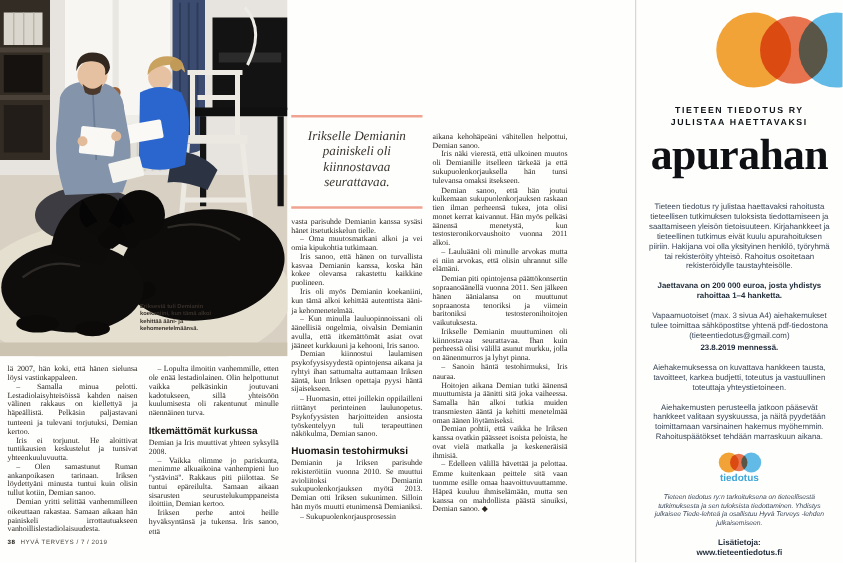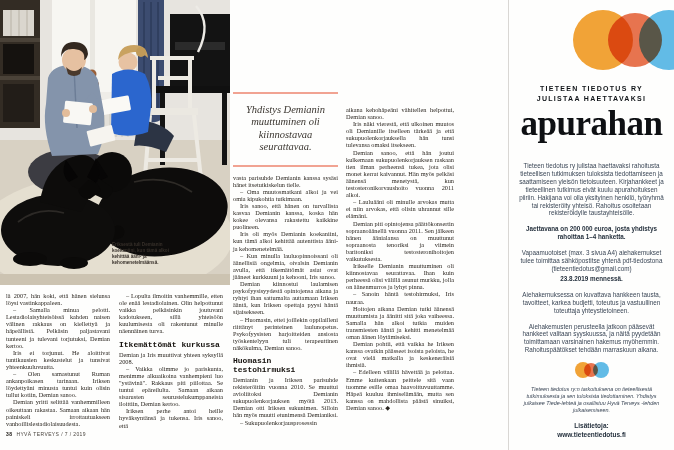--- a/index.html
+++ b/index.html
@@ -18,21 +18,21 @@
   }
   
   .col{width:104px;font-size:6.3px;line-height:7.1px;}
   .col1{left:6px;top:292px;}
   .col2{left:119px;top:292px;}
   .col3{left:233px;top:92px;width:105px;}
   .col4{left:346px;top:106px;width:108px;}
   .body-p{margin:0;text-align:justify;text-indent:7px;}
   .body-p.ni{text-indent:0;}
   .col-head{
-    font-family:Liberation Mono, monospace;font-weight:bold;
+    font-family:Liberation Sans, sans-serif;font-weight:bold;
     font-size:8px;line-height:9px;margin:5px 0 2px;color:#17130F;
   }
   .pullquote{
     margin:0 0 7px;padding:10px 2px 11px;
     border-top:2px solid #F1A392;border-bottom:2px solid #F1A392;
     font-style:italic;font-size:10.5px;line-height:12.4px;
     text-align:center;color:#3A352F;
   }
   .page-footer{
     left:6px;top:431px;font-family:"Liberation Sans",sans-serif;
@@ -173,21 +173,21 @@
     <p class="body-p">Demian yritti selittää vanhemmilleen oikeuttaan rakastaa. Samaan aikaan hän painiskeli irrottautuakseen vanhoillislestadiolaisuudesta.</p>
   </div>
 <div class="abs col col2">
     <p class="body-p">– Lopulta ilmoitin vanhemmille, etten ole enää lestadiolainen. Olin helpottunut vaikka pelkäsinkin joutuvani kadotukseen, sillä yhteisöön kuulumisesta oli rakentunut minulle näennäinen turva.</p>
     <h3 class="col-head">Itkemättömät kurkussa</h3>
     <p class="body-p ni">Demian ja Iris muuttivat yhteen syksyllä 2008.</p>
     <p class="body-p">– Vaikka olimme jo pariskunta, menimme alkuaikoina vanhempieni luo "ystävinä". Rakkaus piti piilottaa. Se tuntui epäreilulta. Samaan aikaan sisarusten seurustelukumppaneista iloittiin, Demian kertoo.</p>
     <p class="body-p">Iriksen perhe antoi heille hyväksyntänsä ja tukensa. Iris sanoo, että</p>
   </div>
 <div class="abs col col3">
-  <blockquote class="pullquote">Yhdistys Demianin muuttuminen oli kiinnostavaa seurattavaa.</blockquote>
+  <blockquote class="pullquote">Irikselle Demianin painiskeli oli kiinnostavaa seurattavaa.</blockquote>
   <div>
       <p class="body-p ni">vasta parisuhde Demianin kanssa sysäsi hänet itsetutkiskelun tielle.</p>
       <p class="body-p">– Oma muutosmatkani alkoi ja vei omia kipukohtia tutkimaan.</p>
       <p class="body-p">Iris sanoo, että hänen on turvallista kasvaa Demianin kanssa, koska hän kokee olevansa rakastettu kaikkine puolineen.</p>
       <p class="body-p">Iris oli myös Demianin koekaniini, kun tämä alkoi kehittää autenttista ääni- ja kehomenetelmää.</p>
       <p class="body-p">– Kun minulla lauluopinnoissani oli äänellisiä ongelmia, oivalsin Demianin avulla, että itkemättömät asiat ovat jääneet kurkkuuni ja kehooni, Iris sanoo.</p>
       <p class="body-p">Demian kiinnostui laulamisen psykofyysisyydestä opintojensa aikana ja ryhtyi ihan sattumalta auttamaan Iriksen ääntä, kun Iriksen opettaja pyysi häntä sijaisekseen.</p>
       <p class="body-p">– Huomasin, ettei joillekin oppilailleni riittänyt perinteinen laulunopetus. Psykofyysisten harjoitteiden ansiosta työskentelyyn tuli terapeuttinen näkökulma, Demian sanoo.</p>
       <h3 class="col-head">Huomasin testohirmuksi</h3>
       <p class="body-p ni">Demianin ja Iriksen parisuhde rekisteröitiin vuonna 2010. Se muuttui avioliitoksi Demianin sukupuolenkorjauksen myötä 2013. Demian otti Iriksen sukunimen. Silloin hän myös muutti etunimensä Demianiksi.</p>
@@ -233,20 +233,21 @@
       <p class="ad-p">Aiehakemuksessa on kuvattava hankkeen tausta, tavoitteet, karkea budjetti, toteutus ja vastuullinen toteuttaja yhteystietoineen.</p>
       <p class="ad-p">Aiehakemusten perusteella jatkoon pääsevät hankkeet valitaan syyskuussa, ja näitä pyydetään toimittamaan varsinainen hakemus myöhemmin. Rahoituspäätökset tehdään marraskuun aikana.</p>
     </div>
   <div class="logo">
     <div class="logo-circles">
       <div class="c lc1" style="background: rgb(242, 164, 55);"></div>
       <div class="c lc2" style="background: rgb(232, 116, 79);"></div>
       <div class="c lc3" style="background: rgb(98, 188, 232);"></div>
     </div>
     <div class="logo-text">
+      <div class="logo-t2">tiedotus</div>
     </div>
   </div>
   <p class="fine">Tieteen tiedotus ry:n tarkoituksena on tieteellisestä tutkimuksesta ja sen tuloksista tiedottaminen. Yhdistys julkaisee Tiede-lehteä ja osallistuu Hyvä Terveys -lehden julkaisemiseen.</p>
   <p class="more">
     <span>Lisätietoja:</span><br>
     <span>www.tieteentiedotus.fi</span>
   </p>
 </aside>
 
 </body></html>

